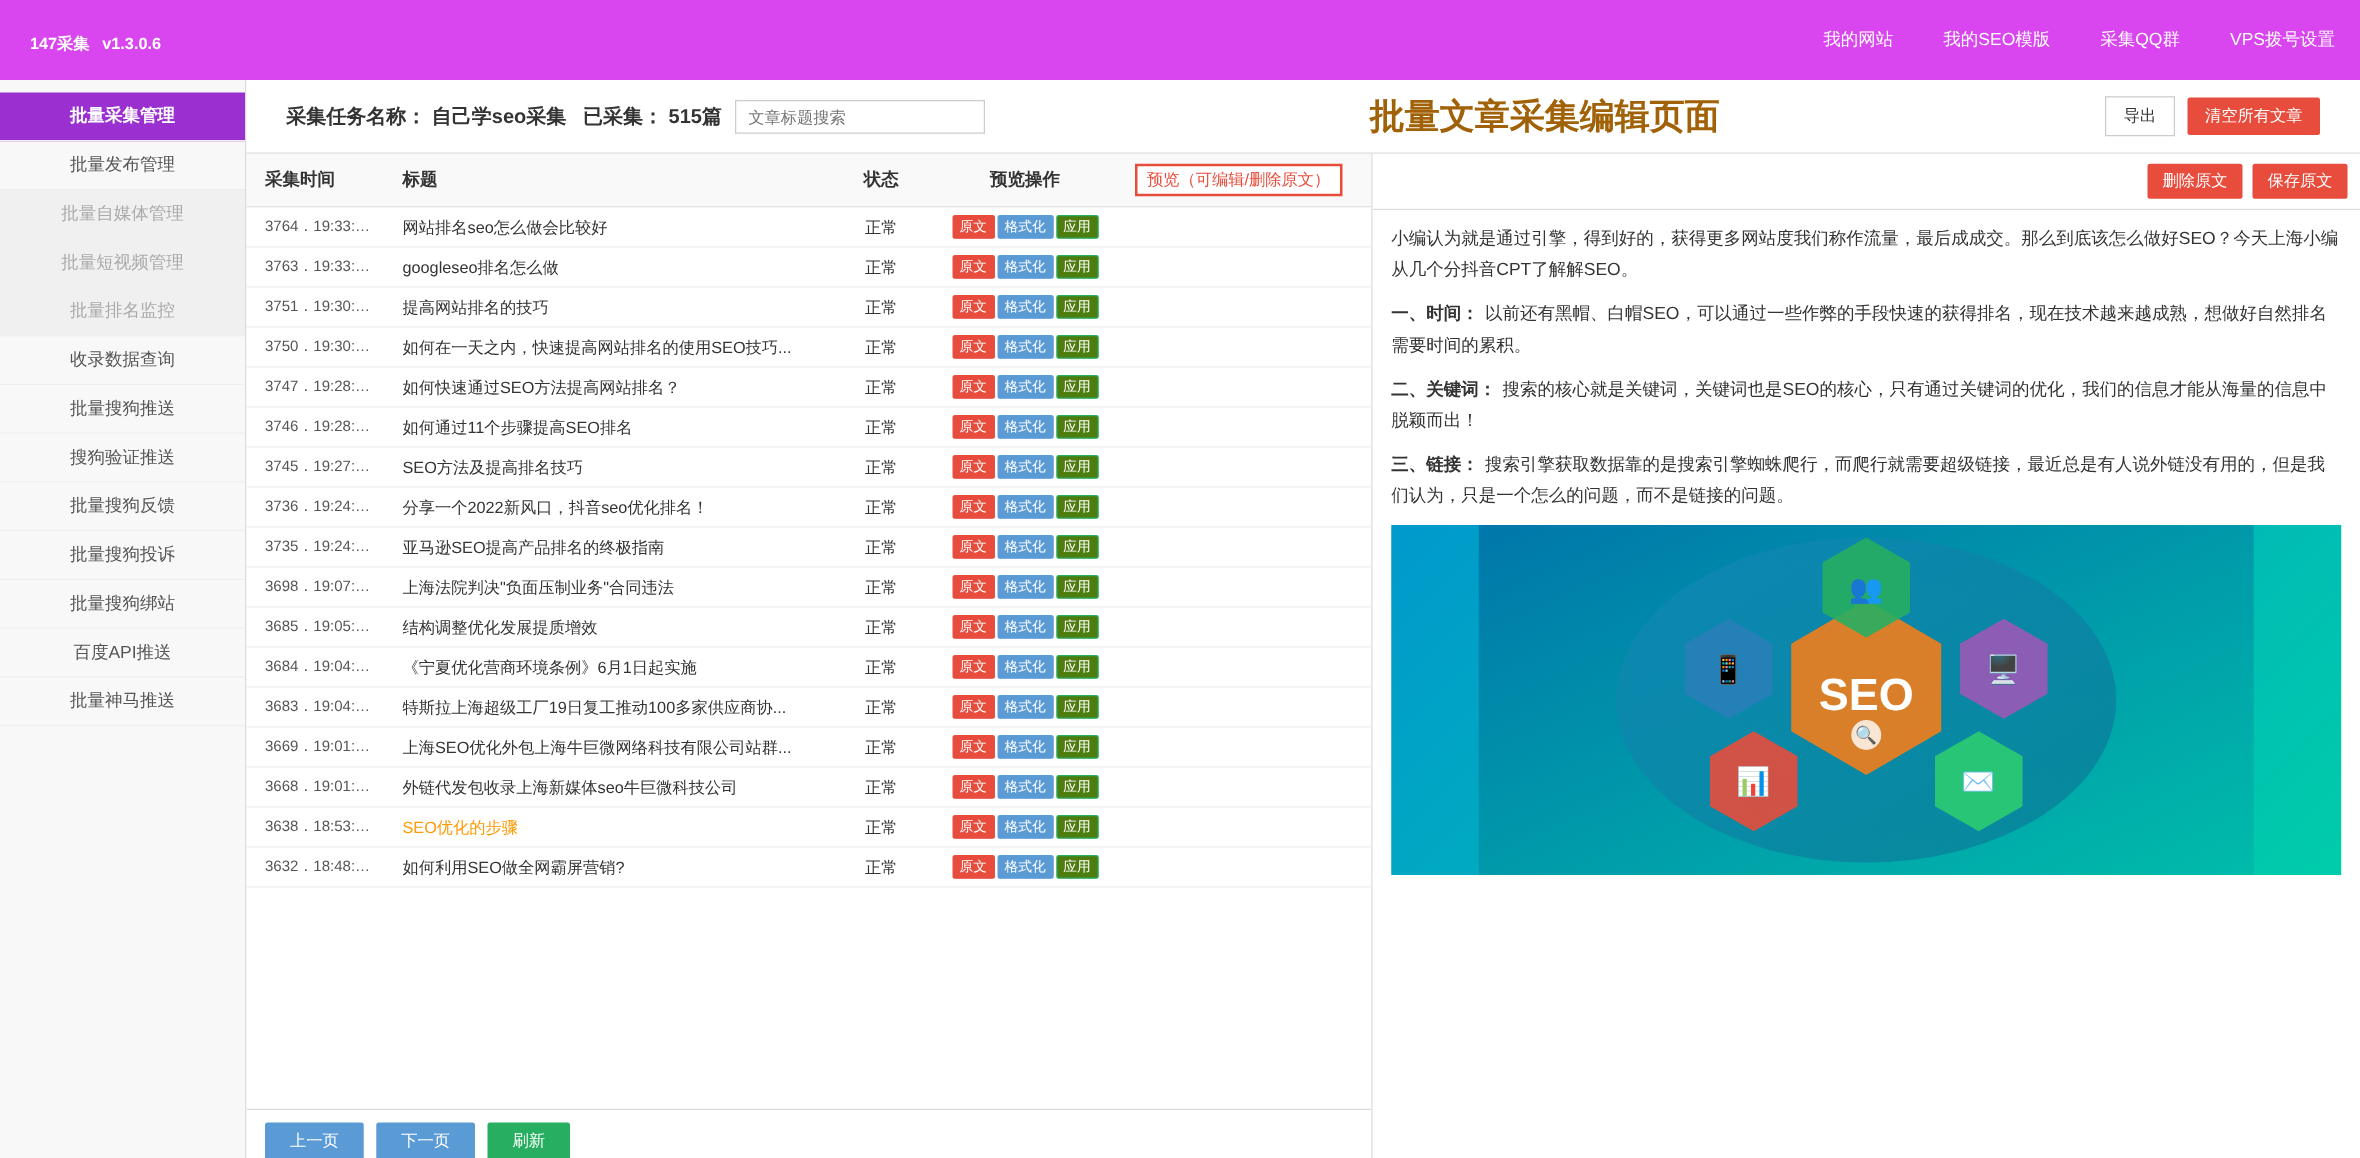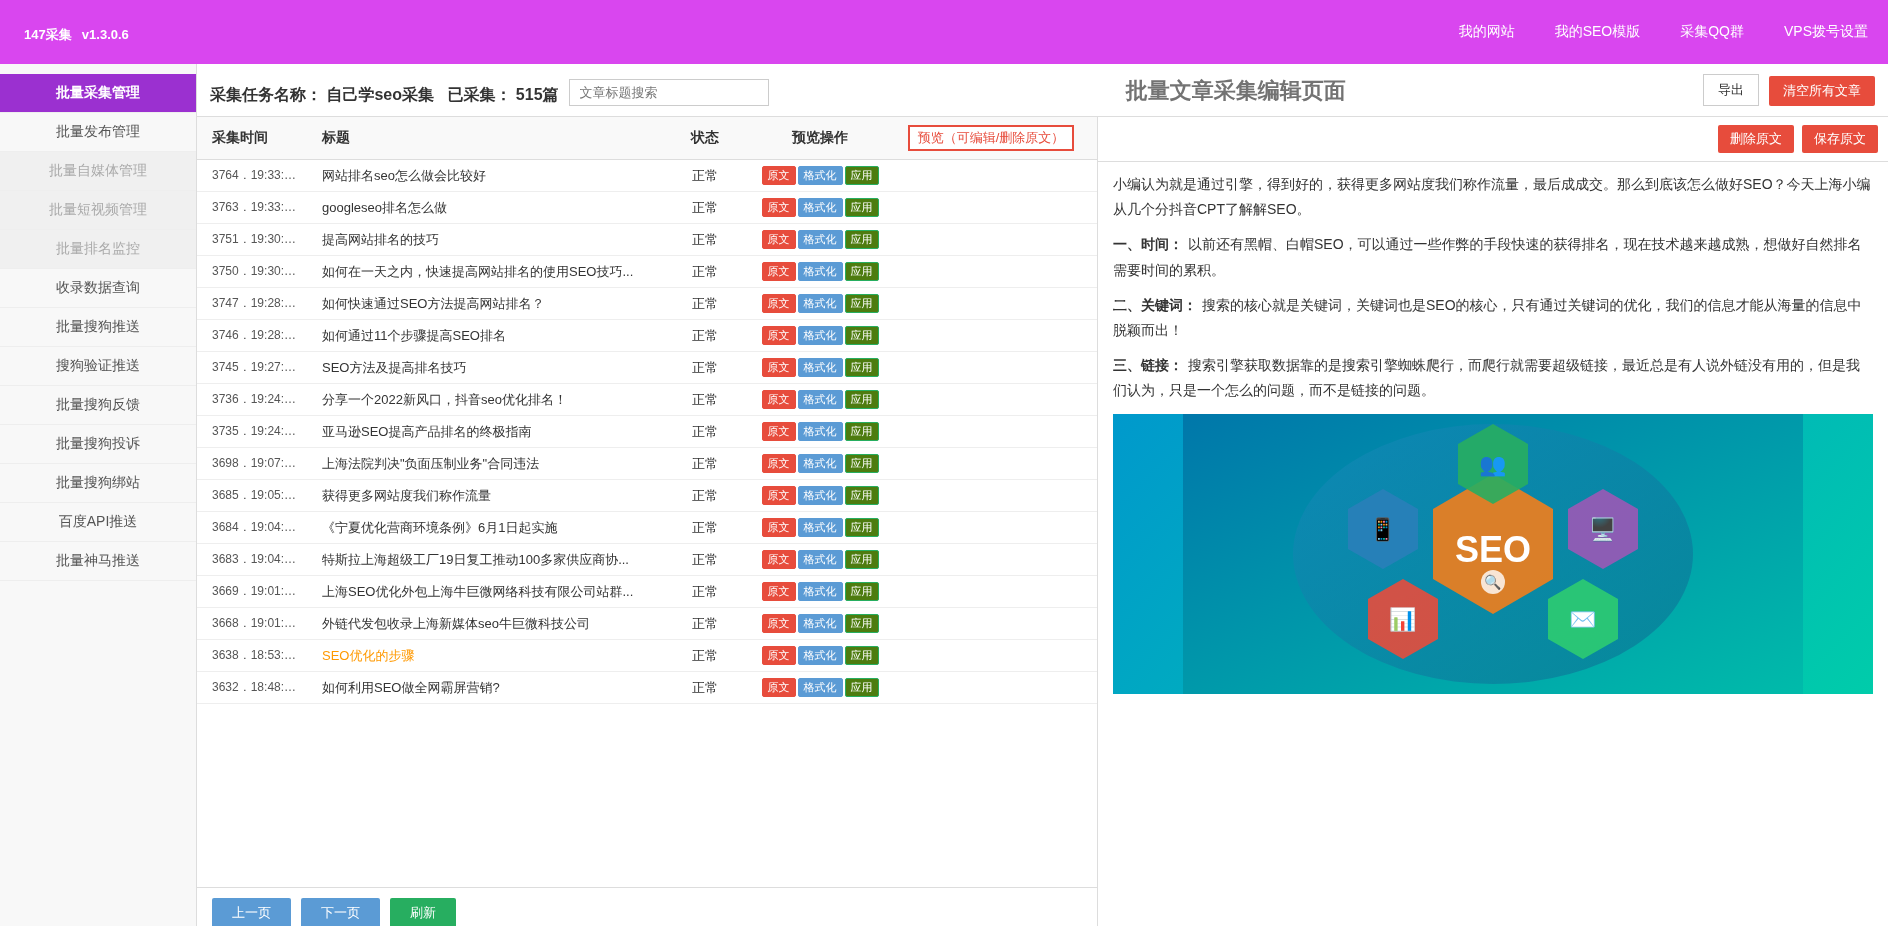--- a/index.html
+++ b/index.html
@@ -70,43 +70,43 @@
     .main {
       flex: 1;
       display: flex;
       flex-direction: column;
       overflow: hidden;
     }
 
     
     .topbar {
       background: white;
-      padding: 10px 13px;
+      padding: 10px 32px;
       border-bottom: 1px solid #ddd;
       display: flex;
-      align-items: flex-end;
+      align-items: center;
       gap: 10px;
     }
     .task-info {
       font-size: 16px;
       color: #333;
       font-weight: bold;
       white-space: nowrap;
     }
     .search-input {
       border: 1px solid #ccc;
       padding: 5px 10px;
       width: 200px;
       font-size: 13px;
       outline: none;
     }
     .page-title-text {
-      font-size: 22px;
+      font-size: 28px;
       font-weight: bold;
-      color: #737373;
+      color: #a16207;
       flex: 1;
       text-align: center;
     }
     .btn-export {
       background: white;
       border: 1px solid #ccc;
       padding: 6px 14px;
       cursor: pointer;
       font-size: 13px;
       color: #333;
@@ -482,21 +482,21 @@
     <div class="col-status">正常</div>
     <div class="col-ops">
       <button class="op-btn red">原文</button>
       <button class="op-btn blue">格式化</button>
       <button class="op-btn green">应用</button>
     </div>
     <div class="col-preview-label"></div>
   </div>
             <div class="table-row">
     <div class="col-time">3685．19:05:…</div>
-    <div class="col-title" style="cursor:pointer">获得更多网站度我们称作流量</div>
+    <div class="col-title" style="cursor:pointer">结构调整优化发展提质增效</div>
     <div class="col-status">正常</div>
     <div class="col-ops">
       <button class="op-btn red">原文</button>
       <button class="op-btn blue">格式化</button>
       <button class="op-btn green">应用</button>
     </div>
     <div class="col-preview-label"></div>
   </div>
             <div class="table-row">
     <div class="col-time">3684．19:04:…</div>

